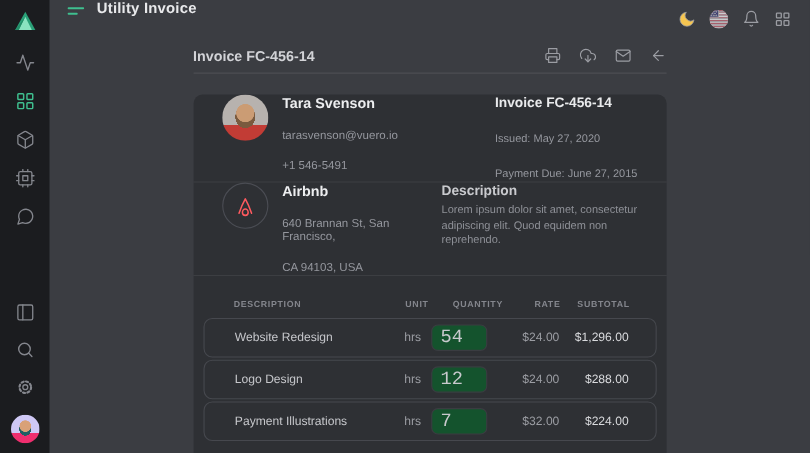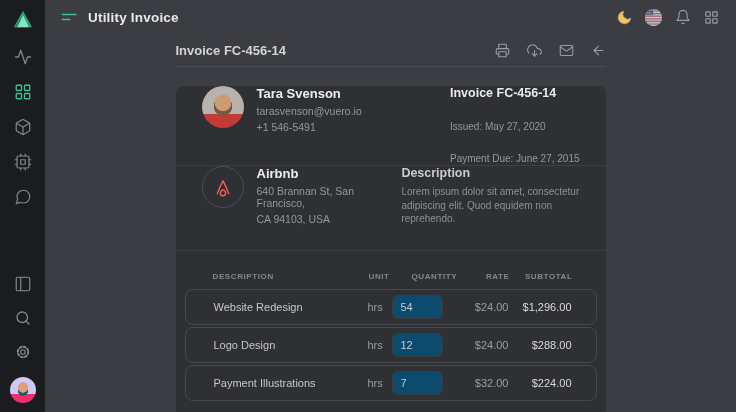--- a/index.html
+++ b/index.html
@@ -37,21 +37,21 @@
     width:42px; height:42px; border-radius:50%; flex:none;
     background:
       radial-gradient(circle at 50% 40%, #cb9c74 0 8px, rgba(0,0,0,0) 8.5px),
       radial-gradient(ellipse 15px 17px at 50% 48%, #7a5a3e 0 60%, rgba(0,0,0,0) 61%),
       linear-gradient(180deg, #b7b2ae 0 66%, #c23c35 66% 100%);
   }
 
   
   .header {
     position:absolute; left:45px; top:0; right:0; height:34px;
-    display:flex; align-items:center; padding:0 16px 0 14px;
+    display:flex; padding:0 16px 0 14px;
   }
   .menu-btn { width:20px; height:20px; cursor:pointer; margin-right:9px; }
   .app-title { font-size:13.5px; font-weight:700; color:#e8e9eb; letter-spacing:.2px; }
   .header-right { margin-left:auto; display:flex; align-items:center; gap:12px; }
   .hdr-ic { width:17px; height:17px; cursor:pointer; display:flex; align-items:center; justify-content:center; }
   .hdr-ic svg { stroke:#9b9da3; }
 
   
   .content { position:absolute; left:45px; top:34px; right:0; bottom:0; }
   .inner { width:430px; margin:0 auto; }
@@ -65,21 +65,21 @@
   .act-btn svg { stroke:#9b9da3; }
 
   
   .card { margin-top:19px; background:#2e3034; border-radius:8px; height:340px; }
   .sec { display:flex; align-items:flex-start; padding:0 26px; border-bottom:1px solid rgba(255,255,255,.07); }
   .sec1 { height:80px; }
   .sec2 { height:85px; }
 
   .who { margin-left:13px; }
   .name { font-size:13px; font-weight:700; color:#edeef0; }
-  .sub { font-size:10.5px; color:#95979e; margin-top:4px; }
+  .sub { font-size:10.5px; color:#95979e; margin-top:16px; }
 
   .meta { margin-left:auto; }
   .meta .num { font-size:12.5px; font-weight:700; color:#e9eaec; }
   .meta .sub { font-size:10px; margin-top:21px; }
 
   .logo-circle {
     width:42px; height:42px; border-radius:50%; flex:none;
     border:1px solid #4b4d54; display:flex; align-items:center; justify-content:center;
   }
   .desc { margin-left:auto; width:183px; }
@@ -98,23 +98,23 @@
   .th.c-qty { padding-left:19px; overflow:visible; }
 
   .trow {
     display:flex; align-items:center; height:36px; margin-bottom:2px;
     border:1px solid #46484e; border-radius:8px; padding:0 24px 0 28px;
   }
   .td { font-size:11px; color:#c6c7cb; white-space:nowrap; }
   .td.muted { color:#9b9da3; }
   .td.strong { color:#d9dadd; }
   .qty-input {
-    width:51px; height:24px; background:#0c4a6e; border:1px solid #3a3c41;
-    border-radius:6px; color:#c8c9cd; font-size:11px; padding:0 0 0 8px;
-    font-family:Liberation Sans, sans-serif; outline:none;
+    width:51px; height:24px; background:#14532d; border:1px solid #3a3c41;
+    border-radius:6px; color:#c8c9cd; font-size:17px; padding:0 0 0 8px;
+    font-family:Liberation Mono, monospace; outline:none;
   }
 </style>
 </head>
 <body>
 
 <aside class="sidebar">
   <div class="side-logo">
     <svg width="22" height="22" viewBox="0 0 24 24">
       <polygon points="12,3 22,21 2,21" fill="#2aa178"></polygon>
       <polygon points="12,8 18.5,21 5.5,21" fill="#8ae3c0"></polygon>

